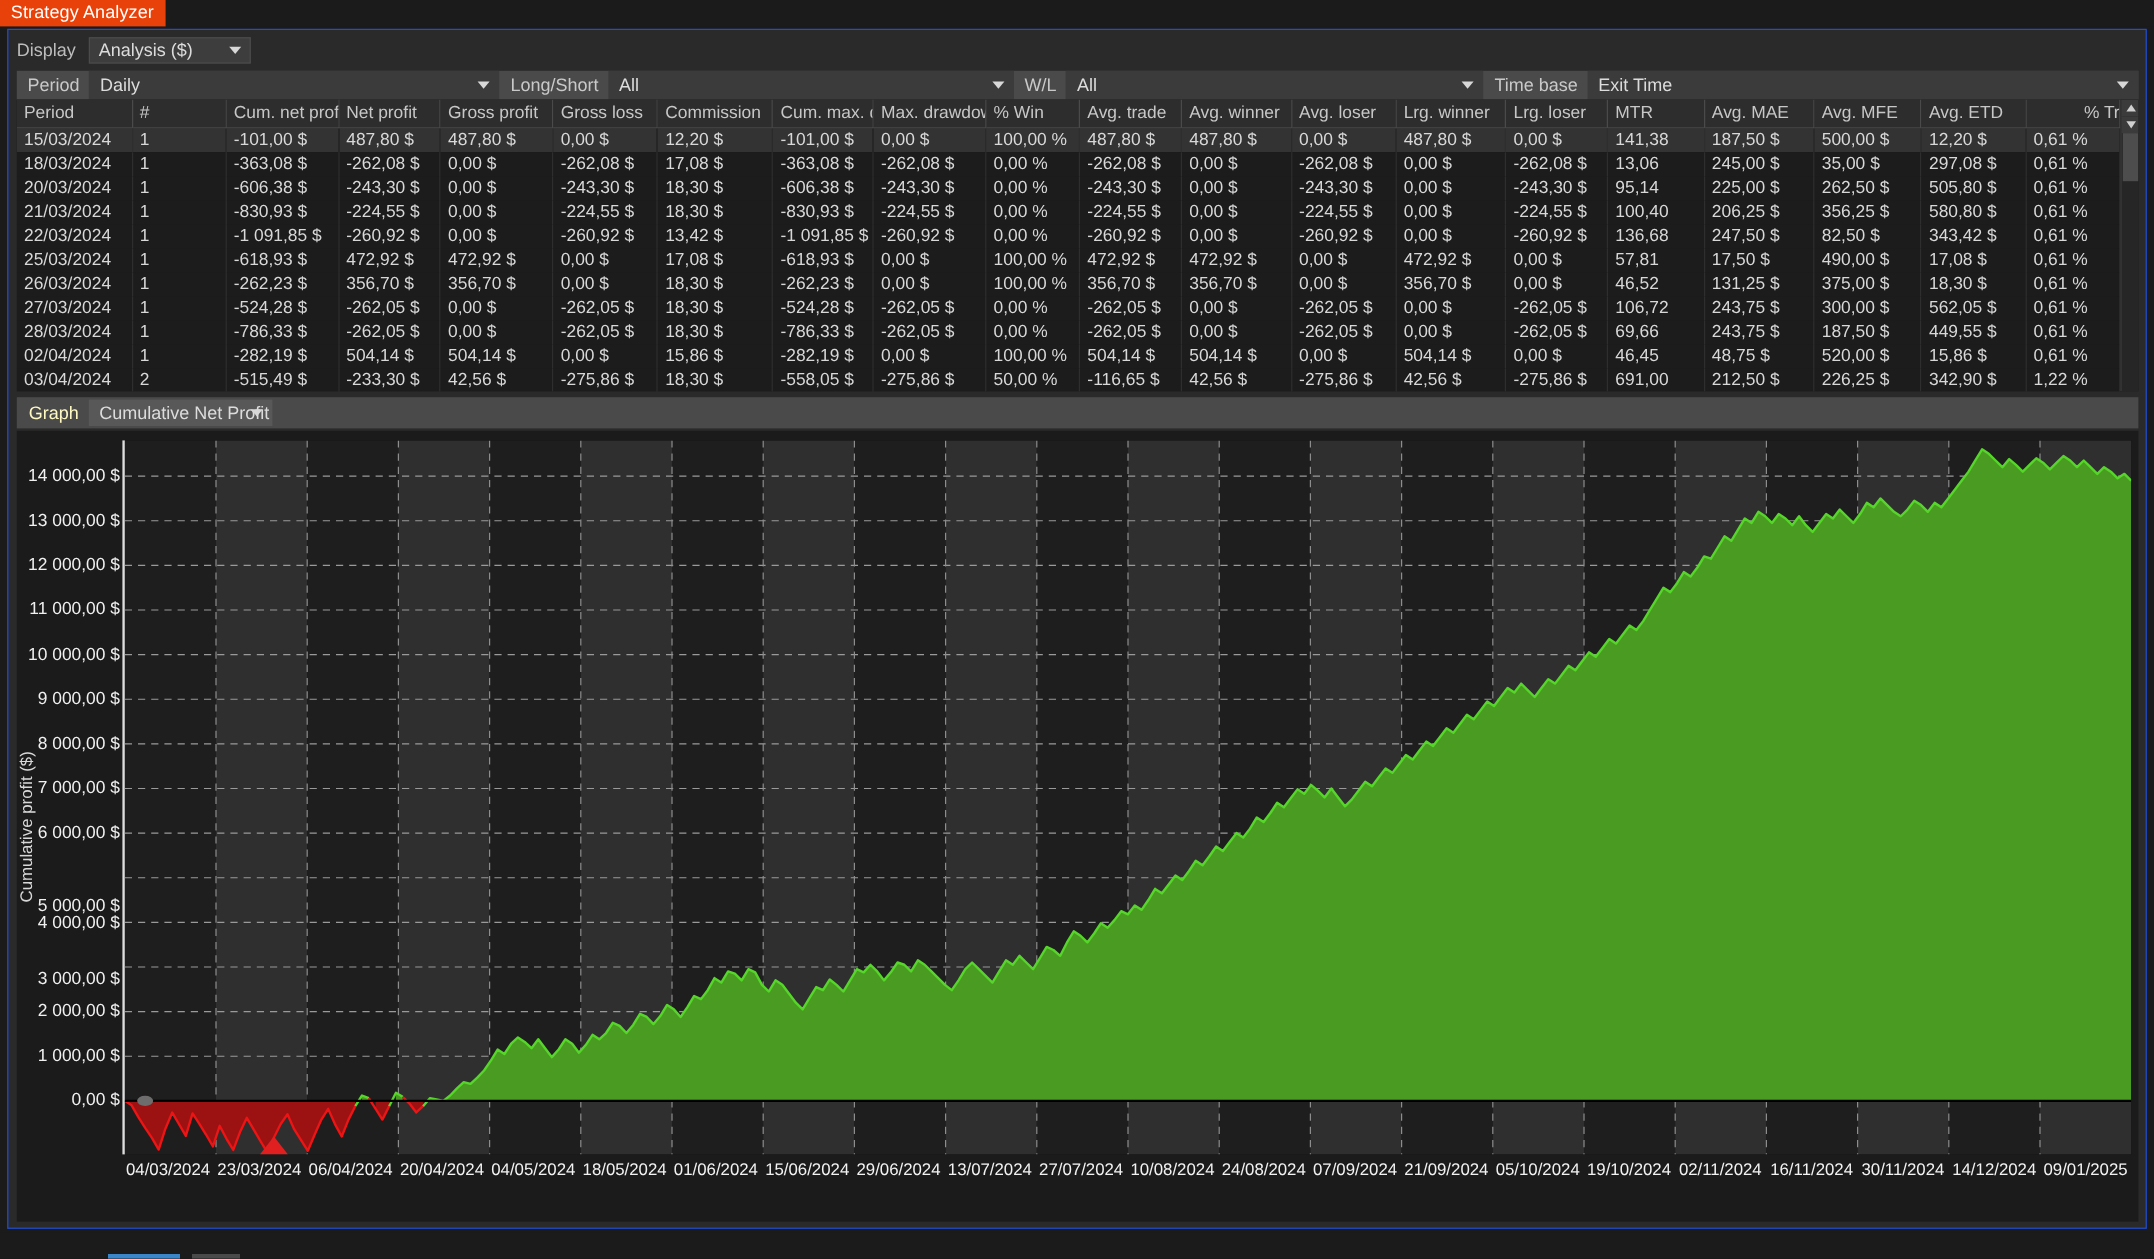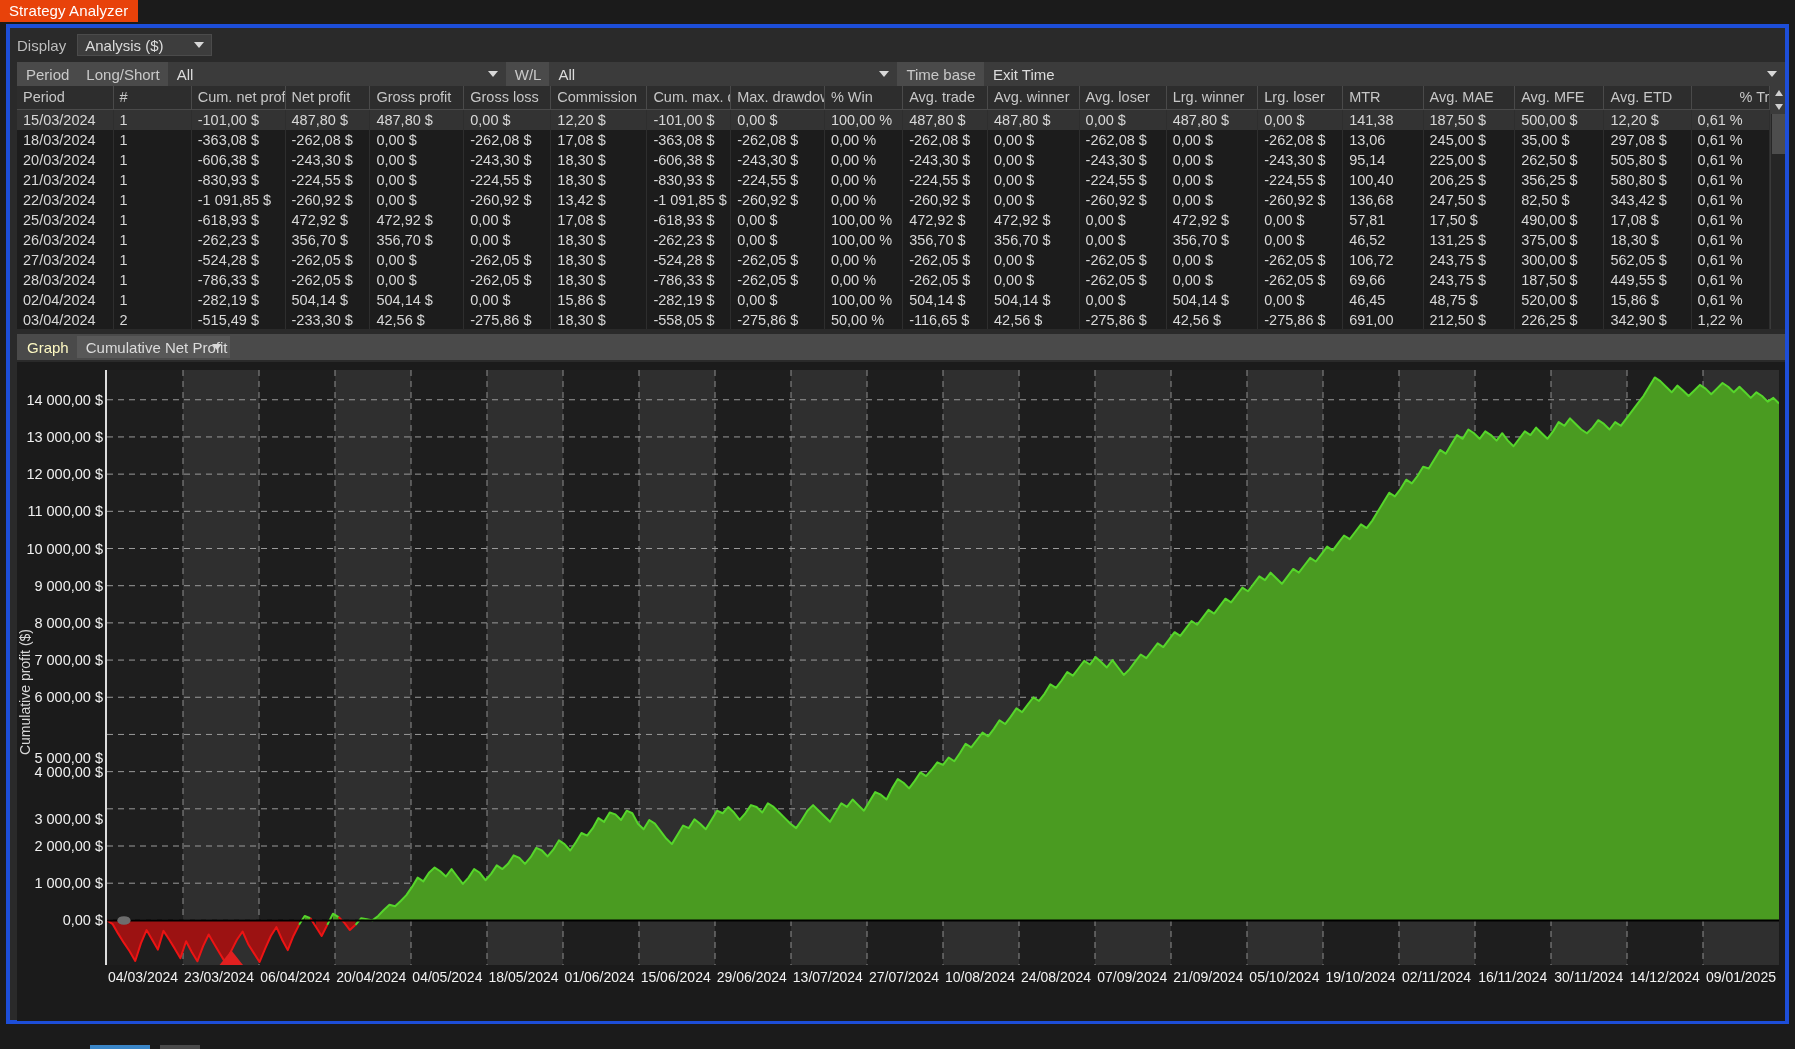--- a/index.html
+++ b/index.html
@@ -16,21 +16,21 @@
   .tabbar { position:absolute; left:0; top:0; width:1795px; height:22px; background:#1b1b1b; }
   .tab-active {
     position:absolute; left:0; top:0; height:22px;
     background:#e8420a; color:#ffffff;
     font-size:15px; line-height:22px; padding:0 10px 0 9px;
     letter-spacing:0.1px; white-space:nowrap;
   }
 
   
   .panel { position:absolute; left:6px; top:24px; width:1783px; height:1000px;
-           background:#2a2a2a; border:4px solid #1d4ed8;text-decoration:underline; }
+           background:#2a2a2a; border:1px solid #1d4ed8;text-decoration:underline; }
 
   
   .display-row { position:absolute; left:7px; top:5px; height:24px; display:flex; align-items:center; }
   .lbl { color:#bdbdbd; font-size:15px; }
   .combo {
     position:relative; background:#3d3d3d; border:1px solid #4b4b4b;
     height:22px; display:flex; align-items:center;
     padding:0 24px 0 7px; color:#dcdcdc; font-size:15px; white-space:nowrap;
   }
   .combo .chev {
@@ -128,20 +128,24 @@
     <div class="display-row">
       <span class="lbl">Display</span>
       <div class="combo" id="display-combo">
         <span>Analysis ($)</span>
         <span class="chev"></span>
       </div>
     </div>
 
     <div class="filterbar">
       <span class="lbl">Period</span>
+      <div class="fcombo" id="f-period">
+        <span>Daily</span>
+        <span class="chev"></span>
+      </div>
       <span class="lbl">Long/Short</span>
       <div class="fcombo" id="f-longshort">
         <span>All</span>
         <span class="chev"></span>
       </div>
       <span class="lbl">W/L</span>
       <div class="fcombo" id="f-wl">
         <span>All</span>
         <span class="chev"></span>
       </div>

